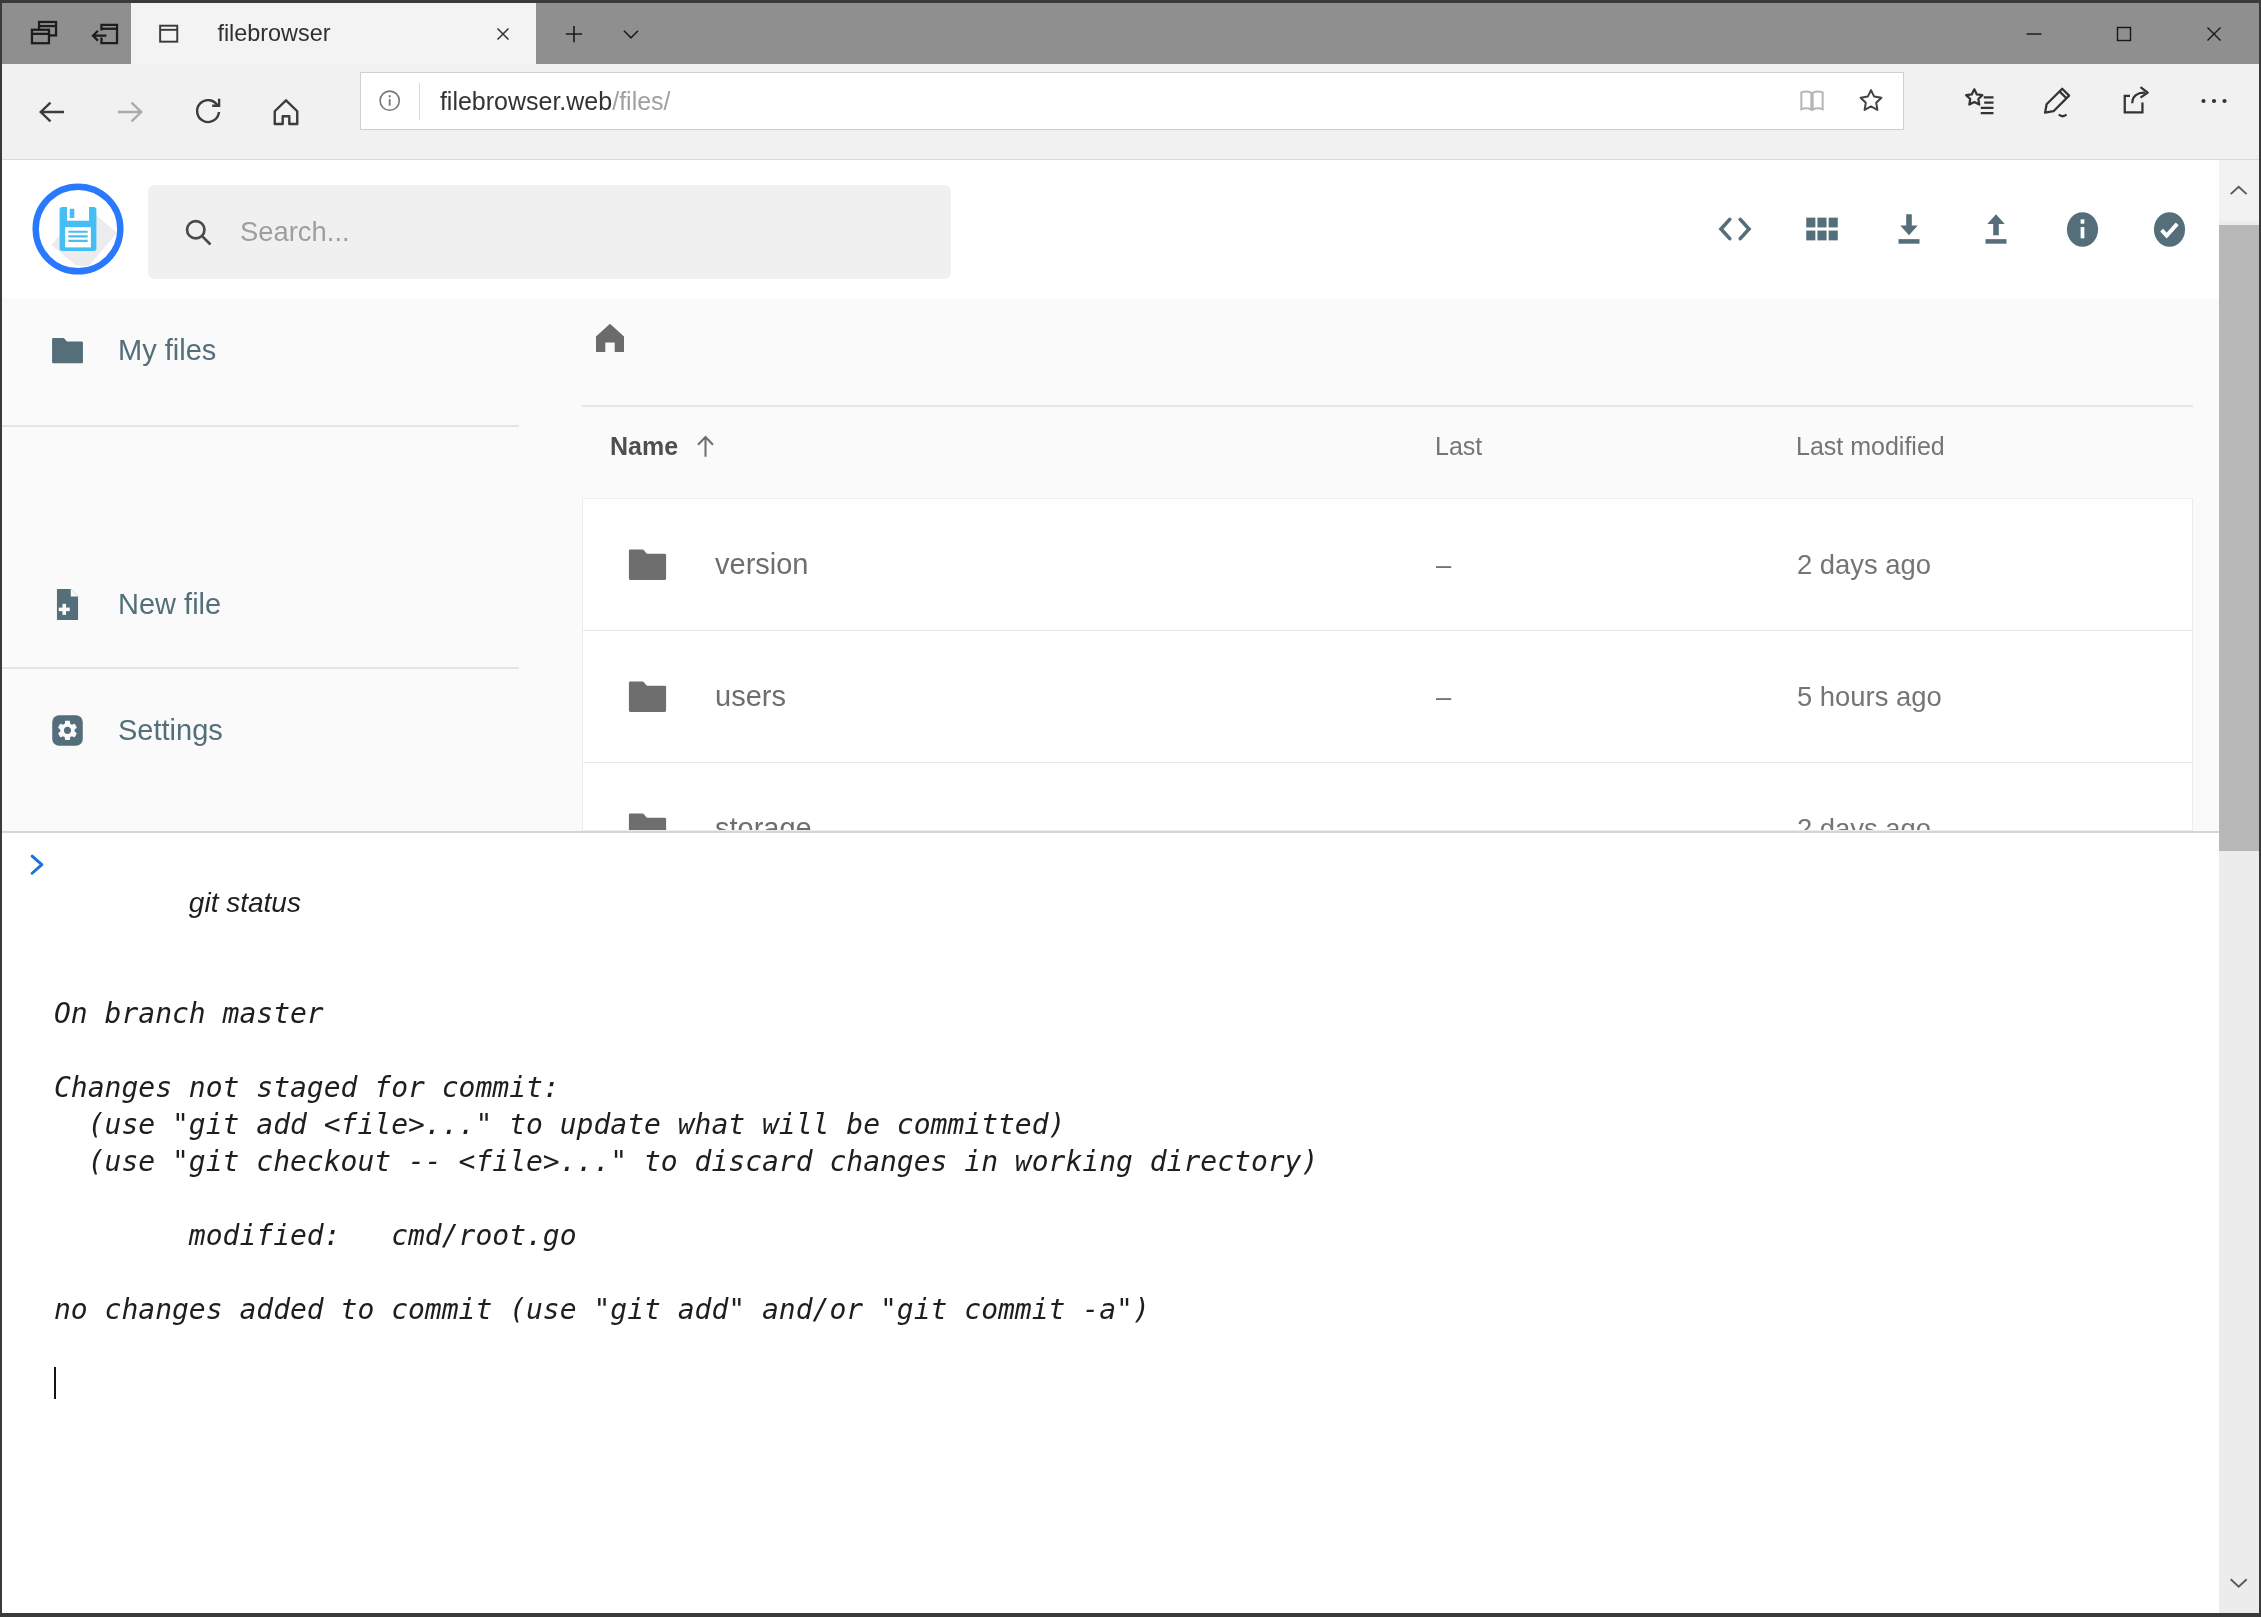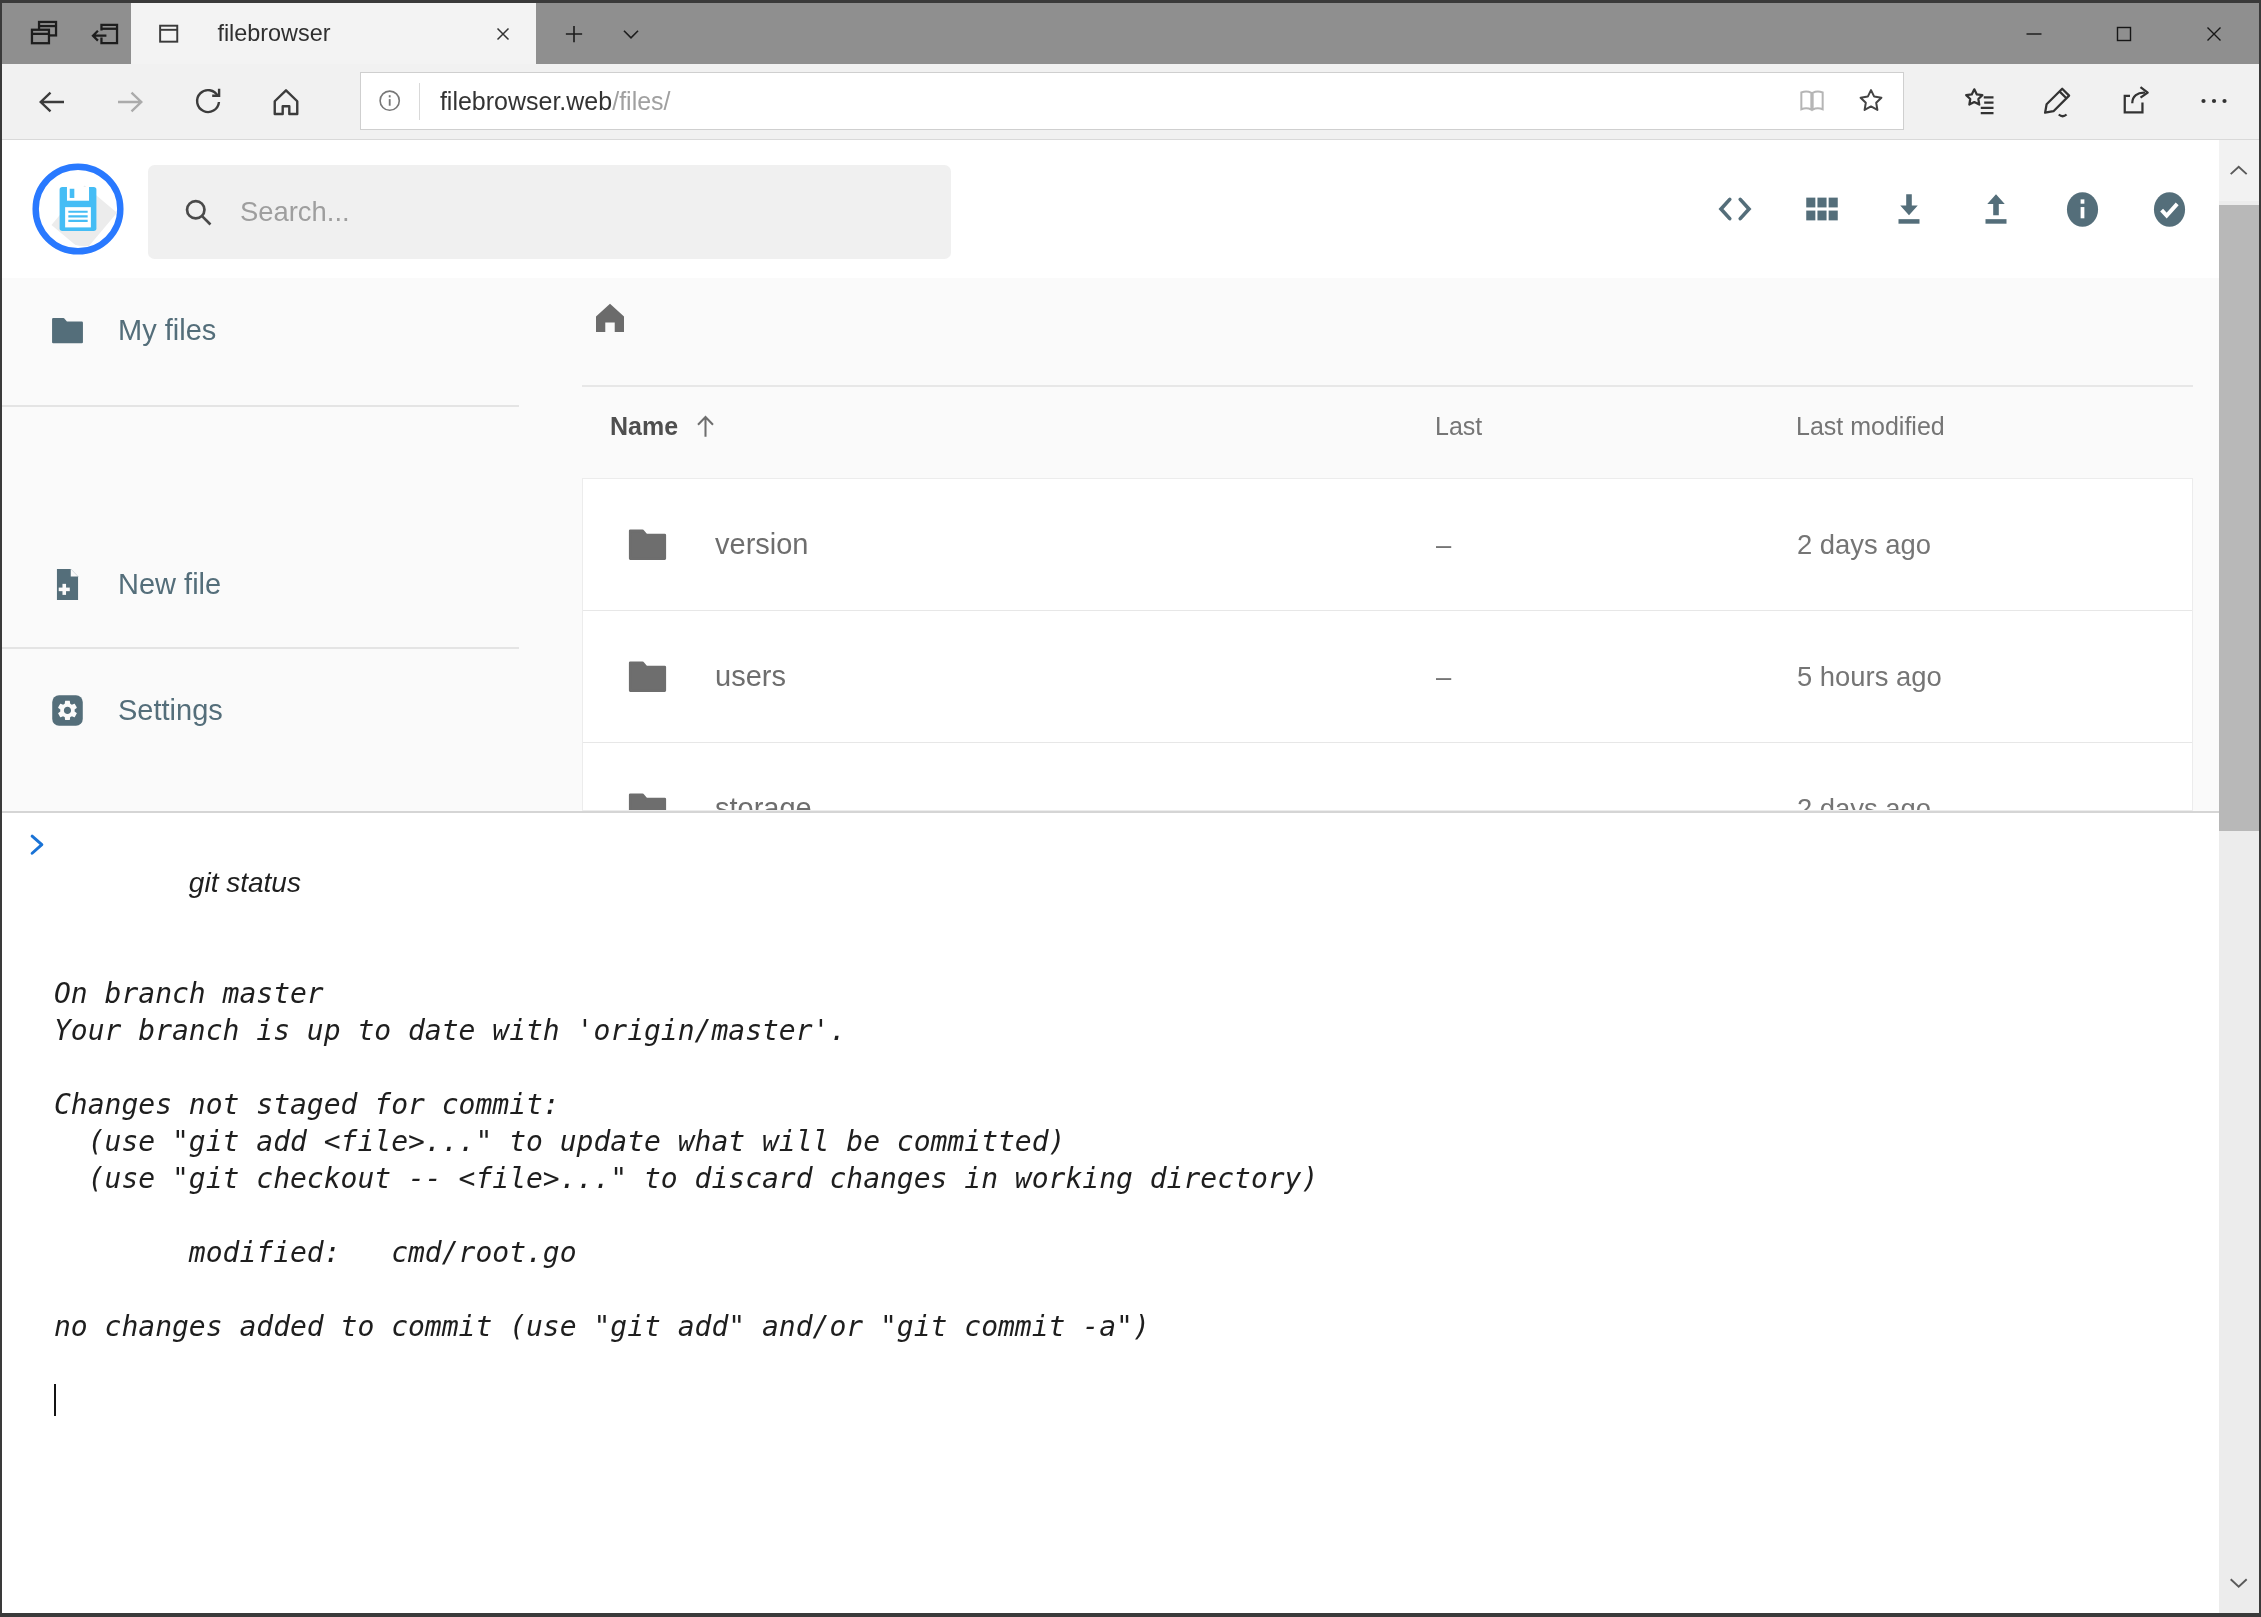--- a/index.html
+++ b/index.html
@@ -28,21 +28,21 @@
   .tab-title{font-size:23.4px;color:#303030;margin-left:35px;flex:1 1 auto;white-space:nowrap;overflow:hidden;}
   .tab-close{width:24px;height:24px;color:#333;flex:0 0 auto;}
   .after-tab{position:absolute;left:543px;top:0;display:flex;}
   .after-tab .tb-btn{width:57px;}
   .after-tab svg{width:26px;height:26px;}
   .win-controls{position:absolute;right:0;top:0;display:flex;}
   .wc{width:90px;height:61px;display:flex;align-items:center;justify-content:center;color:#171717;}
   .wc svg{width:24px;height:24px;}
 
   
-  .navbar{position:relative;height:76px;background:var(--navbg);border-bottom:1.6px solid #d9d9d9;
+  .navbar{position:relative;height:96px;background:var(--navbg);border-bottom:1.6px solid #d9d9d9;
     flex:0 0 auto;display:flex;align-items:center;}
   .nav-btn{width:78px;height:74px;display:flex;align-items:center;justify-content:center;color:#3c3c3c;}
   .nav-btn svg{width:36px;height:36px;}
   .nav-left{display:flex;padding-left:11.3px;}
   .nav-btn.disabled{color:#ababab;}
   .address{position:absolute;left:358px;top:8px;width:1544px;height:58px;background:var(--white);
     border:1.6px solid #cfcfcf;display:flex;align-items:center;padding:0 16px 0 14.5px;}
   .addr-info{width:27.4px;height:27.4px;color:#787878;flex:0 0 auto;}
   .addr-sep{width:1.6px;height:37px;background:#d9d9d9;margin:0 19.4px 0 16px;flex:0 0 auto;}
   .url{font-size:25px;white-space:nowrap;}
@@ -410,21 +410,20 @@
     </div>
 
     <div class="terminal">
       <div class="t-line t-cmd">
         <svg class="prompt-ic" viewBox="0 0 24 24">
           <path d="M8 4.5l8.5 7.5L8 19.5" fill="none" stroke="currentColor" stroke-width="2.6" stroke-linecap="round" stroke-linejoin="round"></path>
         </svg><span>git status</span>
       </div>
       <div class="t-line"></div>
       <div class="t-line">On branch master</div>
-      <div class="t-line">Your branch is up to date with 'origin/master'.</div>
       <div class="t-line"></div>
       <div class="t-line">Changes not staged for commit:</div>
       <div class="t-line">  (use "git add &lt;file&gt;..." to update what will be committed)</div>
       <div class="t-line">  (use "git checkout -- &lt;file&gt;..." to discard changes in working directory)</div>
       <div class="t-line"></div>
       <div class="t-line">        modified:   cmd/root.go</div>
       <div class="t-line"></div>
       <div class="t-line">no changes added to commit (use "git add" and/or "git commit -a")</div>
       <div class="t-line"></div>
       <div class="t-line"><span class="cursor"></span></div>

